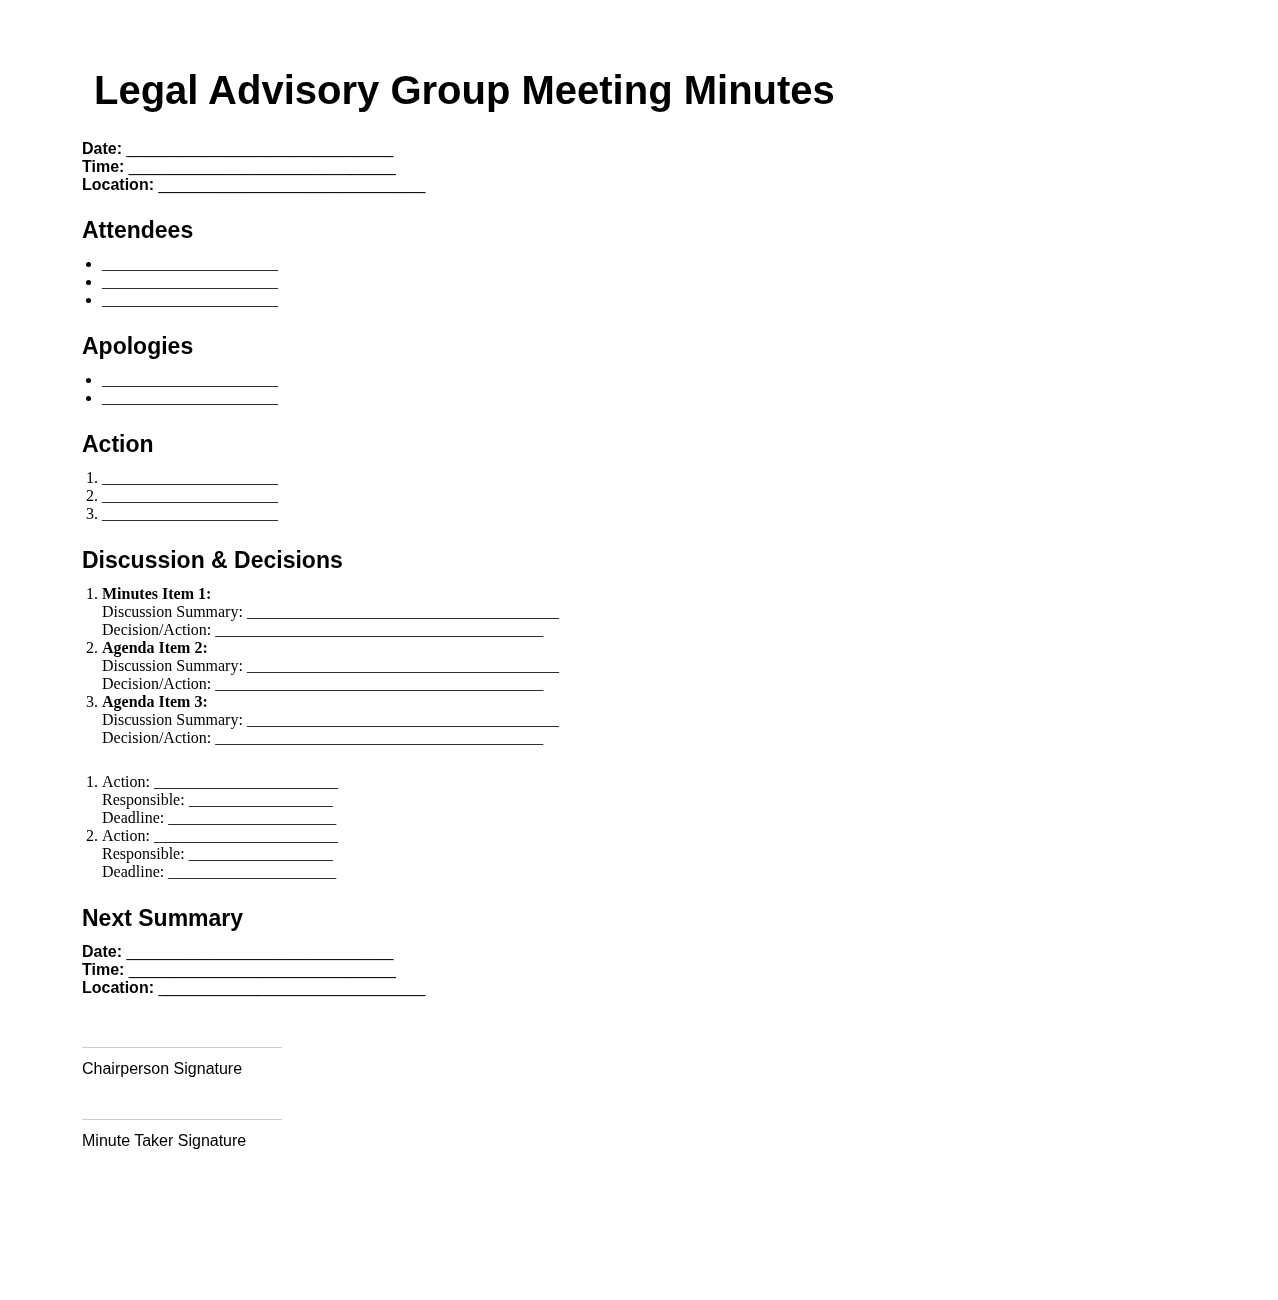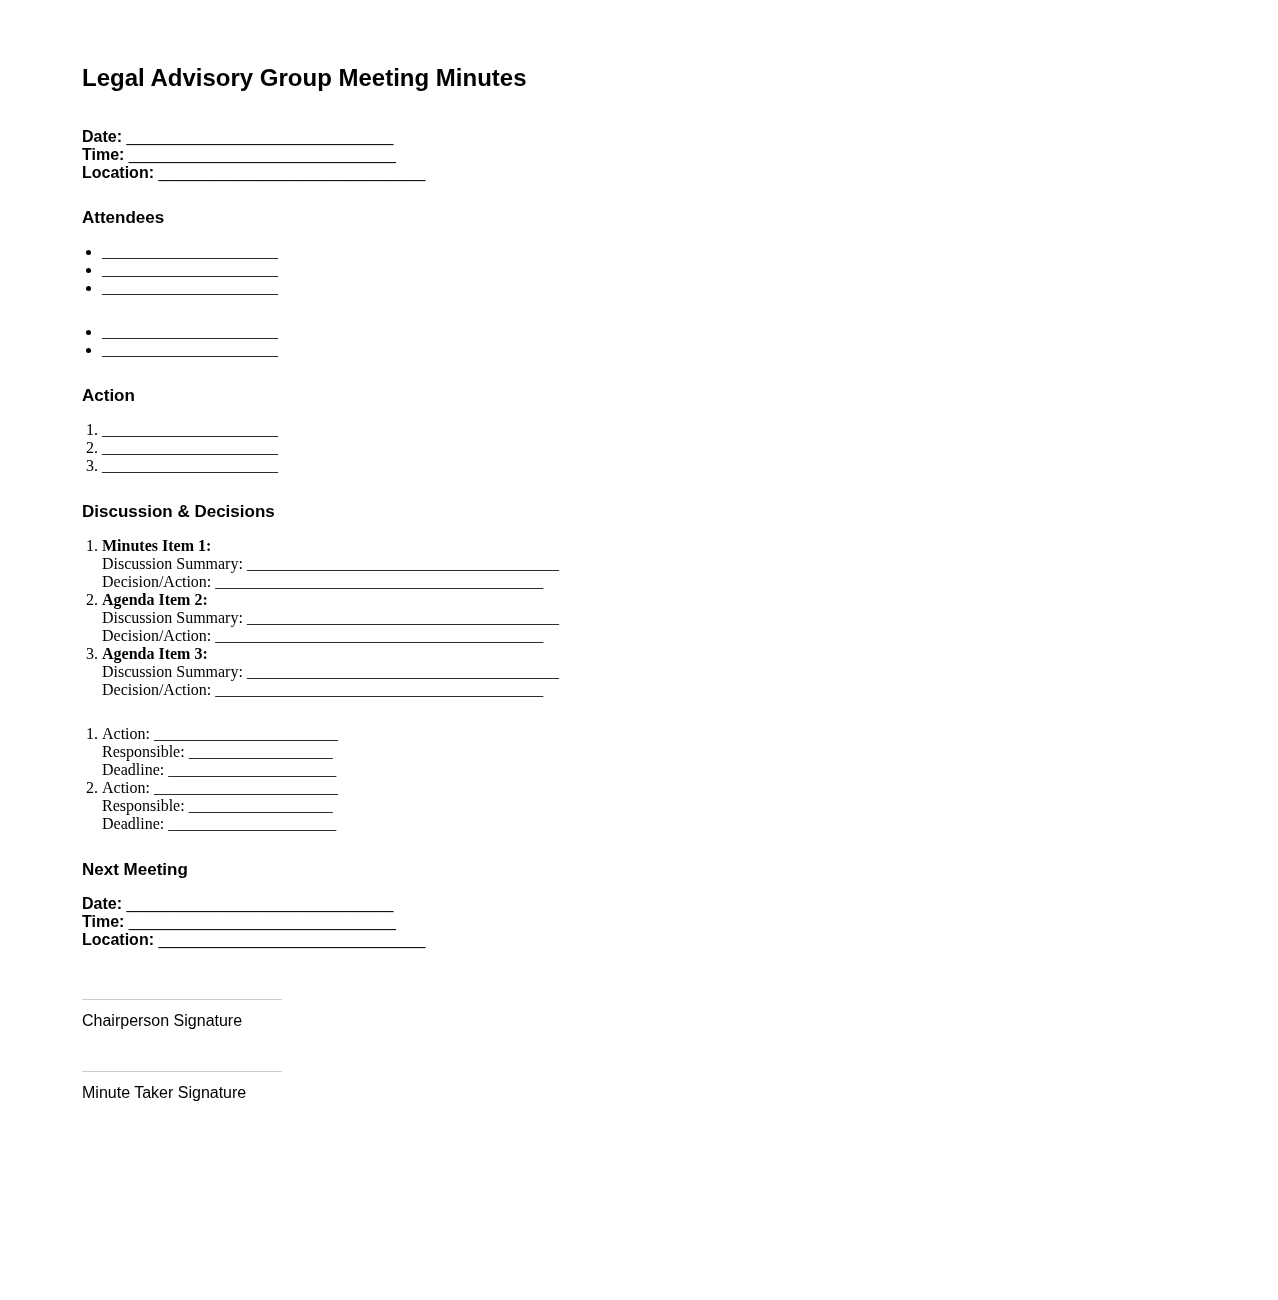--- a/index.html
+++ b/index.html
@@ -3,24 +3,24 @@
 <meta charset="utf-8">
 <style>
   html, body { margin: 0; padding: 0; background: #ffffff; }
   body {
     width: 1278px; height: 1300px;
     font-family: "Liberation Sans", sans-serif;
     font-size: 16px; line-height: 18px; color: #000;
   }
   .page { padding: 0 0 0 82px; }
   h1 {
-    font-size: 24px; font-weight: bold; margin: 0;
+    font-size: 40px; font-weight: bold; margin: 12px;
     padding-top: 61px; line-height: 34px; height: 34px;
   }
-  h2 { font-size: 17px; font-weight: bold; margin: 0; line-height: 22px; }
+  h2 { font-size: 23px; font-weight: bold; margin: 0; line-height: 22px; }
   .meta { margin-top: 33px; }
   .meta div { height: 18px; }
   .meta .lbl { font-weight: bold; }
   ul, ol { margin: 0; padding-left: 20px; font-family: Liberation Serif, serif; }
   li { line-height: 18px; }
   ul li { list-style: disc; }
   .sec { margin-top: 22px; }
   .sec h2 + ul, .sec h2 + ol { margin-top: 14px; }
   .blank { white-space: pre; }
   .bold { font-weight: bold; }
@@ -42,20 +42,21 @@
   <div class="sec" style="margin-top:25px">
     <h2>Attendees</h2>
     <ul>
       <li><span class="blank">______________________</span></li>
       <li><span class="blank">______________________</span></li>
       <li><span class="blank">______________________</span></li>
     </ul>
   </div>
 
   <div class="sec" style="margin-top:26px">
+    <h2>Apologies</h2>
     <ul>
       <li><span class="blank">______________________</span></li>
       <li><span class="blank">______________________</span></li>
     </ul>
   </div>
 
   <div class="sec" style="margin-top:26px">
     <h2>Action</h2>
     <ol>
       <li><span class="blank">______________________</span></li>
@@ -94,21 +95,21 @@
       </li>
       <li>
         <span>Action:</span> <span class="blank">_______________________</span><br>
         <span>Responsible:</span> <span class="blank">__________________</span><br>
         <span>Deadline:</span> <span class="blank">_____________________</span>
       </li>
     </ol>
   </div>
 
   <div class="sec" style="margin-top:26px">
-    <h2>Next Meeting</h2>
+    <h2>Next Summary</h2>
     <div class="meta" style="margin-top:14px">
       <div><span class="lbl">Date:</span> <span class="blank">______________________________</span></div>
       <div><span class="lbl">Time:</span> <span class="blank">______________________________</span></div>
       <div><span class="lbl">Location:</span> <span class="blank">______________________________</span></div>
     </div>
   </div>
 
   <div class="sig">
     <span>Chairperson Signature</span>
   </div>

